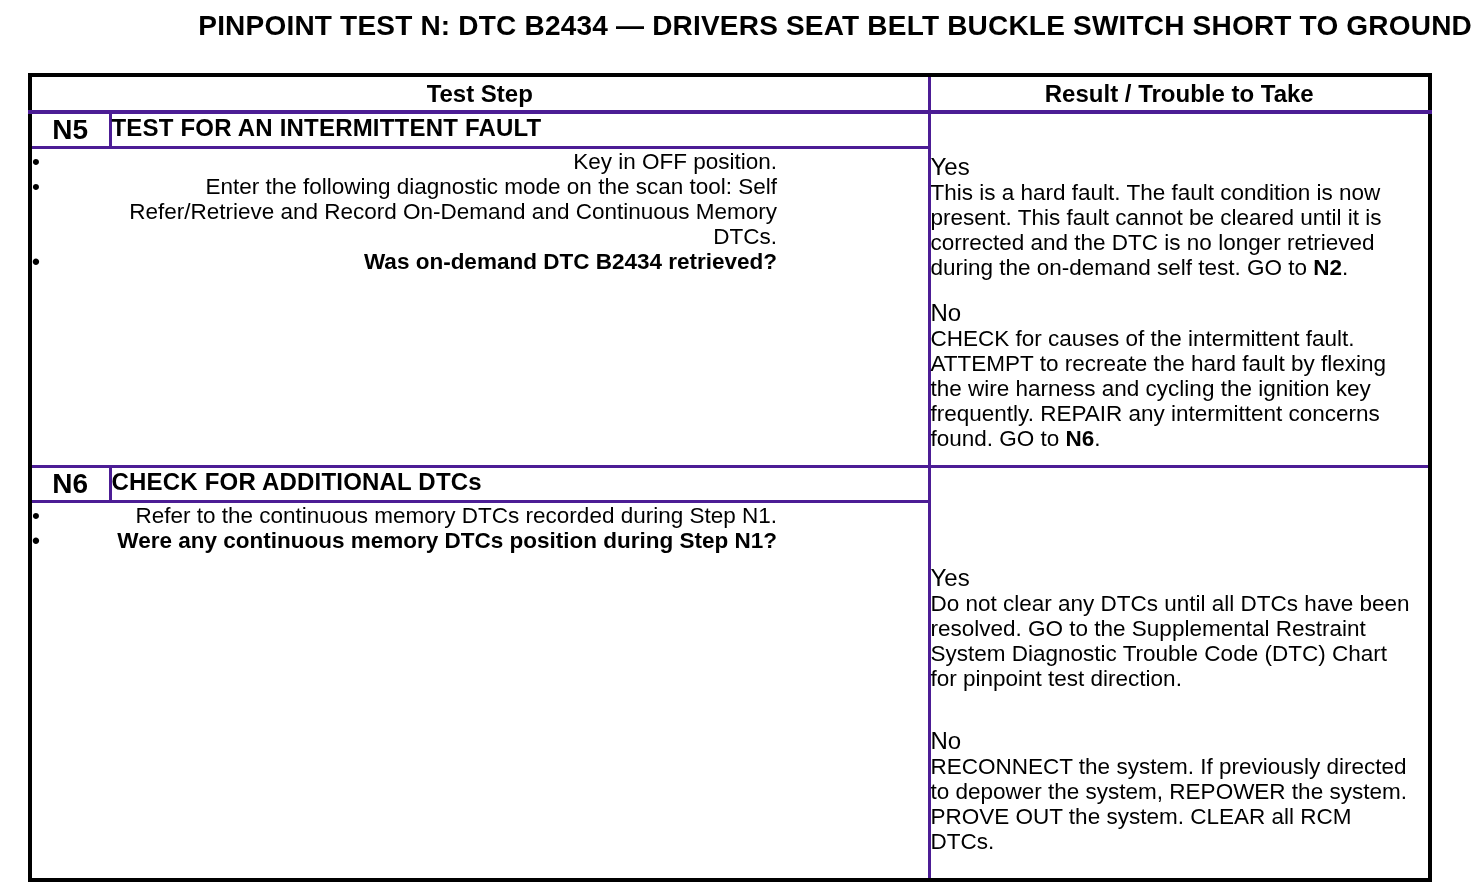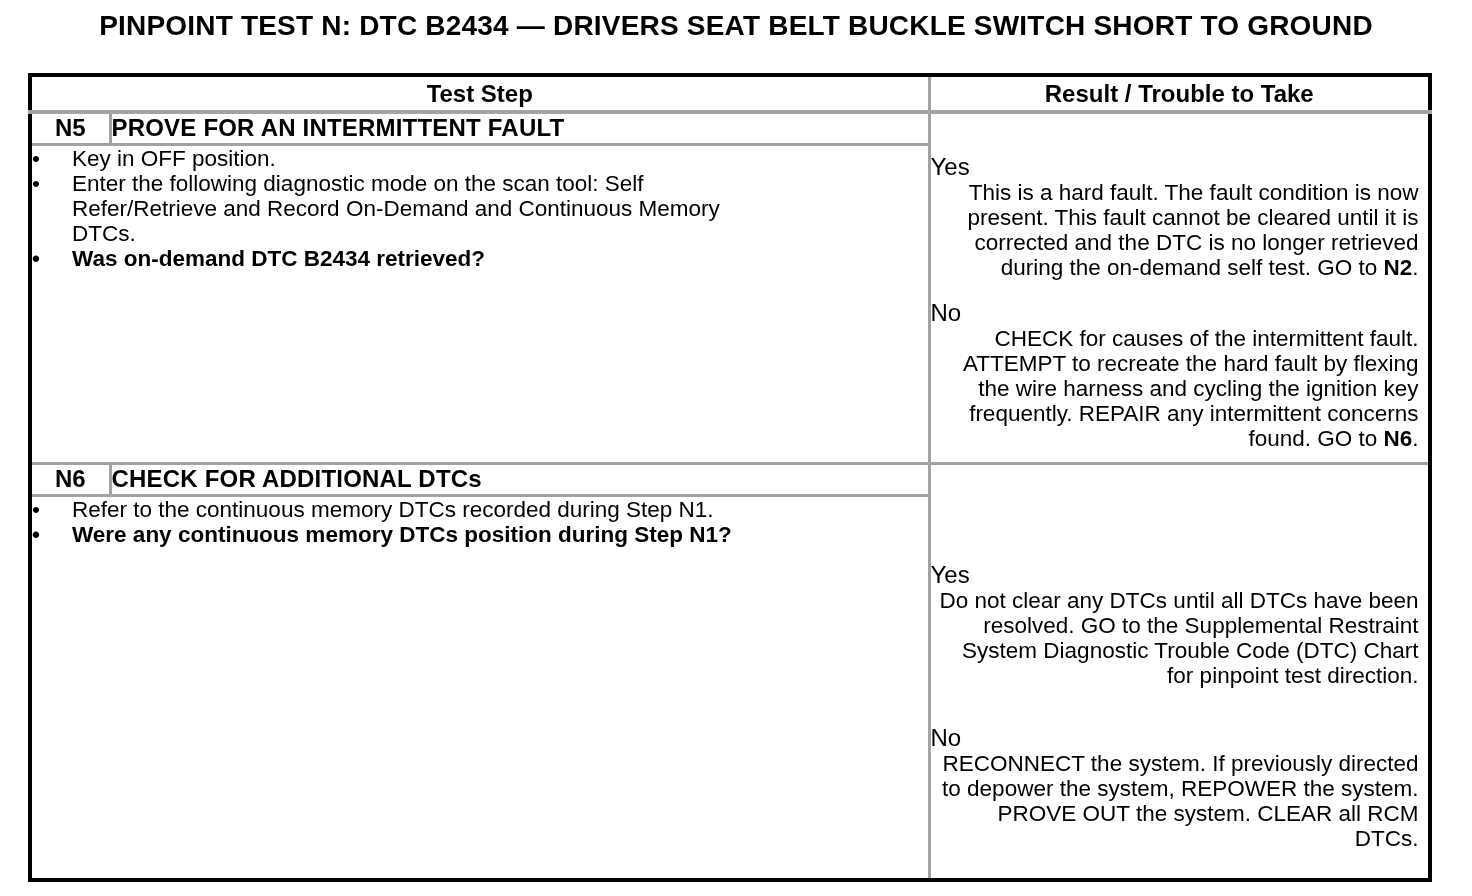--- a/index.html
+++ b/index.html
@@ -4,77 +4,77 @@
 <style>
   * { box-sizing: border-box; }
   html, body {
     margin: 0; padding: 0;
     width: 1472px; height: 896px;
     background: #ffffff; color: #000000;
     font-family: "Liberation Sans", sans-serif;
     overflow: hidden;
   }
   .doc-title {
-    text-align: center;
+    text-align: right;
     padding-top: 11px;
     font-weight: bold;
     font-size: 28px;
     line-height: 29px;
     letter-spacing: 0.2px;
   }
   table.pinpoint {
     position: absolute;
     left: 28px; top: 73px;
     width: 1400px; height: 809px;
     border-collapse: collapse;
     table-layout: fixed;
     border: 4px solid #000;
   }
   table.pinpoint th, table.pinpoint td {
-    border: 3px solid #a3a3a3;
+    border: 3px solid #4c1d95;
     padding: 0;
     vertical-align: top;
     margin-top: 19px;
   }
   col.c-step  { width: 80px; }
   col.c-desc  { width: 819px; }
   col.c-result{ width: 501px; }
   tr.hdr th {
     height: 37px;
     font-size: 24px;
     font-weight: bold;
     text-align: center;
     vertical-align: middle;
     border-bottom-width: 4px;
   }
   td.step-cell {
     text-align: center;
     font-weight: bold;
-    font-size: 24px;
+    font-size: 28px;
     vertical-align: middle;
     height: 32px;
   }
   td.title-cell {
     font-weight: bold;
     font-size: 24px;
     vertical-align: middle;
     padding-left: 12px;
     letter-spacing: 0.2px;
   }
   td.bullets-cell { padding: 9px 0 0 94px; }
   td.bullets-cell.n5 { height: 319px; }
   .bullet { display: flex; font-size: 22.5px; line-height: 25px; }
   .bullet .dot { width: 40px; flex: none; }
-  .bullet .bt  { width: 705px; }
+  .bullet .bt  { width: 705px; text-align: right; }
   .bold { font-weight: bold; }
   td.result-cell { padding: 0 8px 0 11px; }
   .res-pad-n5 { padding-top: 39px; }
   .res-pad-n6 { padding-top: 96px; }
   .res-label { font-size: 24px; font-weight: normal; line-height: 27px; }
-  .res-text  { font-size: 22.5px; line-height: 25px; max-width: 488px; text-align: right; }
+  .res-text  { font-size: 22.5px; line-height: 25px; max-width: 488px; }
   .gap-n5 { margin-top: 19px; }
   .gap-n6 { margin-top: 36px; }
 </style>
 </head>
 <body>
 
 <div class="doc-title">
   <div>PINPOINT TEST N: DTC B2434 — DRIVERS SEAT BELT BUCKLE SWITCH SHORT TO GROUND</div>
 </div>
 
@@ -86,21 +86,21 @@
     </colgroup>
 
   <tbody>
       <tr class="hdr">
     <th colspan="2">Test Step</th>
     <th>Result / Trouble to Take</th>
   </tr>
 
   <tr>
     <td class="step-cell">N5</td>
-    <td class="title-cell">PROVE FOR AN INTERMITTENT FAULT</td>
+    <td class="title-cell">TEST FOR AN INTERMITTENT FAULT</td>
     <td class="result-cell" rowspan="2">
       <div class="res-pad-n5">
         <div>
           <div class="res-label">Yes</div>
           <div class="res-text">
             <span>This is a hard fault. The fault condition is now present. This fault cannot be cleared until it is corrected and the DTC is no longer retrieved during the on-demand self test. GO to </span><span class="bold">N2</span><span>.</span>
           </div>
         </div>
         <div class="gap-n5">
           <div class="res-label">No</div>

